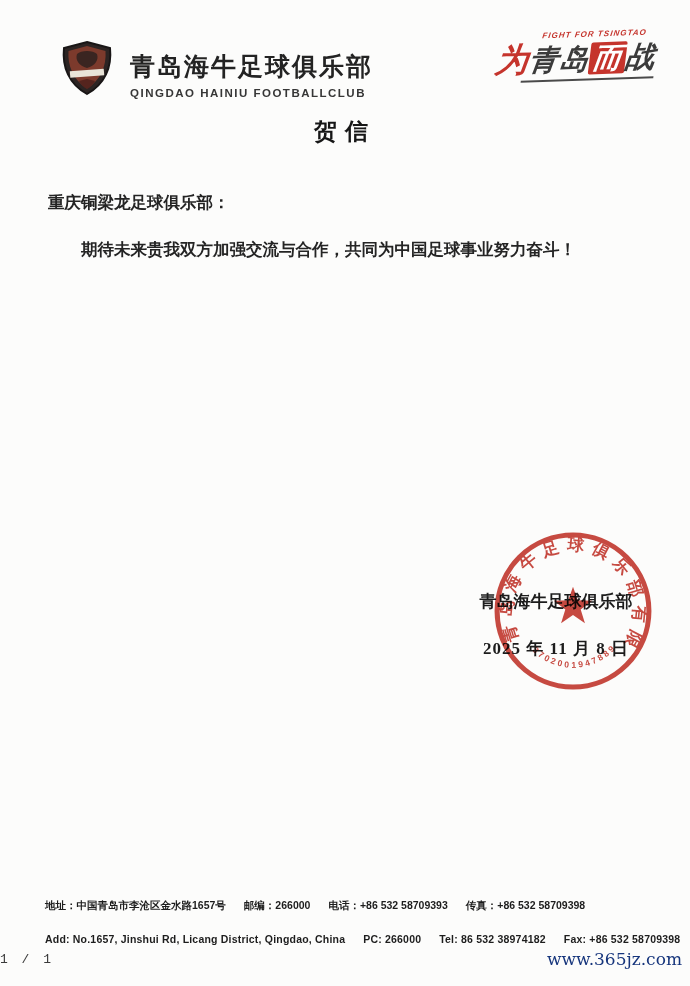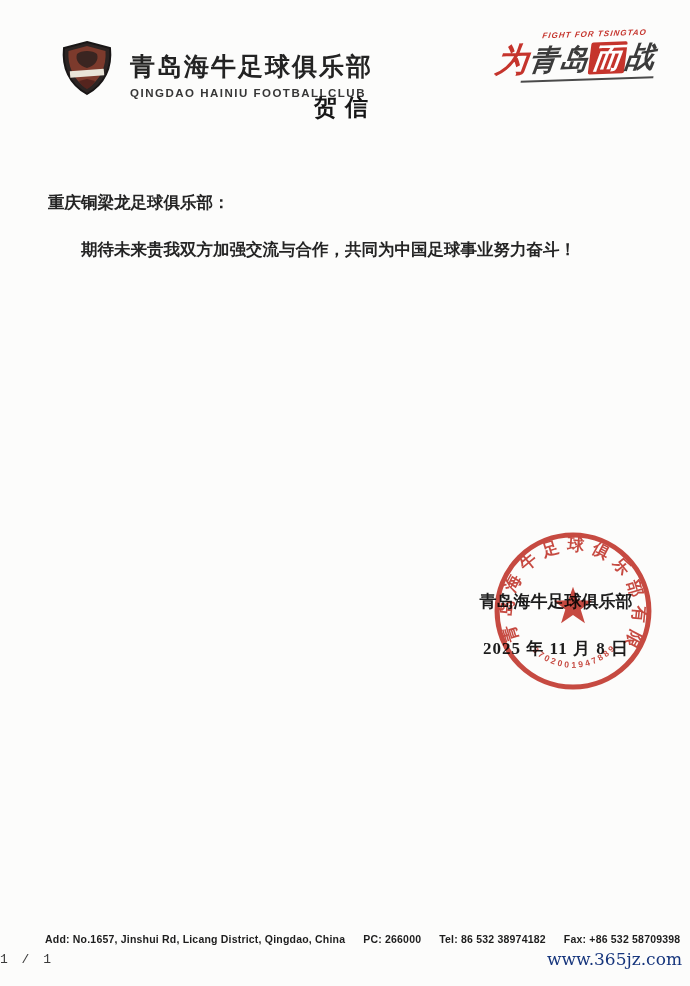--- a/index.html
+++ b/index.html
@@ -23,21 +23,21 @@
   .banner-tagline { font-size:8px; font-weight:bold; font-style:italic;
     color:#c5342c; letter-spacing:1px; text-align:right; padding-right:18px; }
   .banner-main { font-size:29px; font-weight:900; font-style:italic;
     letter-spacing:1px; line-height:1.15; white-space:nowrap; }
   .b-red  { color:#c5342c; font-size:33px; }
   .b-dark { color:#3b3b3b; }
   .b-box  { background:#c5342c; color:#fff; padding:0 3px; border-radius:2px; }
   .banner-underline { height:2px; background:#4a4a4a; margin:2px 6px 0 34px; }
 
   
-  .title { position:absolute; left:0; right:0; top:92px; text-align:center;
+  .title { position:absolute; left:0; right:0; top:116px; text-align:center;
     font-size:23px; font-weight:bold; letter-spacing:8px; color:#161616; }
 
   .body { position:absolute; left:48px; right:44px; top:186px;
     font-size:16.5px; line-height:33px; text-align:justify; font-weight:600; color:#242424; }
   .salutation { margin-bottom:14px; }
   .para { text-indent:2em; margin-bottom:10px; }
 
   
   .signature { position:absolute; right:24px; top:590px; width:220px;
     text-align:center; font-size:17px; font-weight:600; color:#1c1c1c; z-index:1; }
@@ -108,20 +108,26 @@
       <polygon points="82,58 86.7,71.5 101,71.8 89.6,80.5 93.8,94.2 82,86 70.2,94.2 74.4,80.5 63,71.8 77.3,71.5" fill="#c23228"></polygon>
       <text fill="#c23228" font-family="Liberation Sans, DejaVu Sans, sans-serif" font-size="16.5" font-weight="bold" letter-spacing="7">
         <textPath href="#ringPath" startOffset="2">青岛海牛足球俱乐部有限公司</textPath>
       </text>
       <text fill="#c23228" font-family="Liberation Sans, DejaVu Sans, sans-serif" font-size="8.5" font-weight="bold" letter-spacing="2.5">
         <textPath href="#serialPath" startOffset="4">3702001947889</textPath>
       </text>
     </svg>
   </span>
 
+  <div class="footer-cn">
+    <span>地址：中国青岛市李沧区金水路1657号</span>
+    <span>邮编：266000</span>
+    <span>电话：+86 532 58709393</span>
+    <span>传真：+86 532 58709398</span>
+  </div>
   <div class="footer-en">
     <span>Add: No.1657, Jinshui Rd, Licang District, Qingdao, China</span>
     <span>PC: 266000</span>
     <span>Tel: 86 532 38974182</span>
     <span>Fax: +86 532 58709398</span>
   </div>
 
   <div class="pagenum">1 / 1</div>
   <a class="watermark" href="#">www.365jz.com</a>
 

